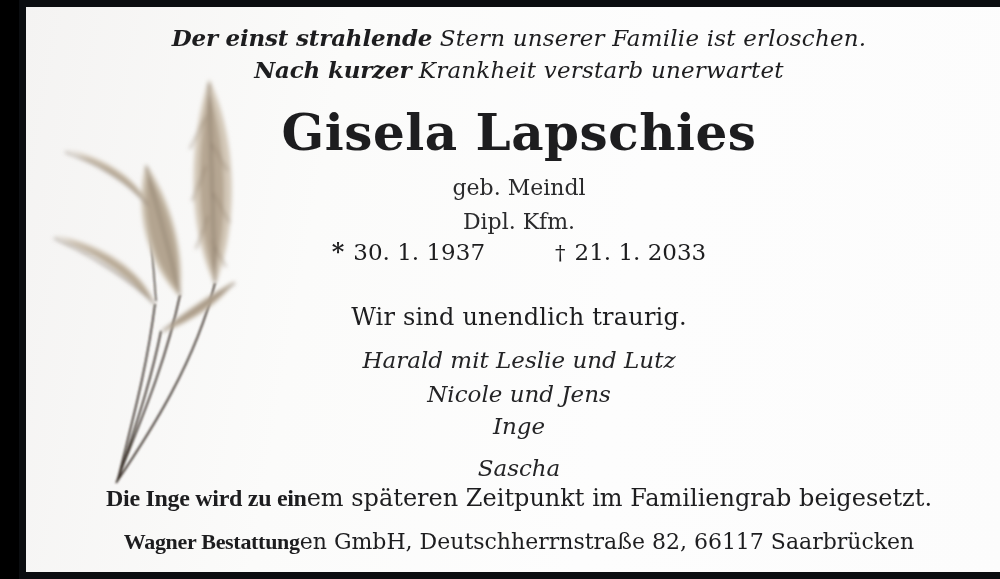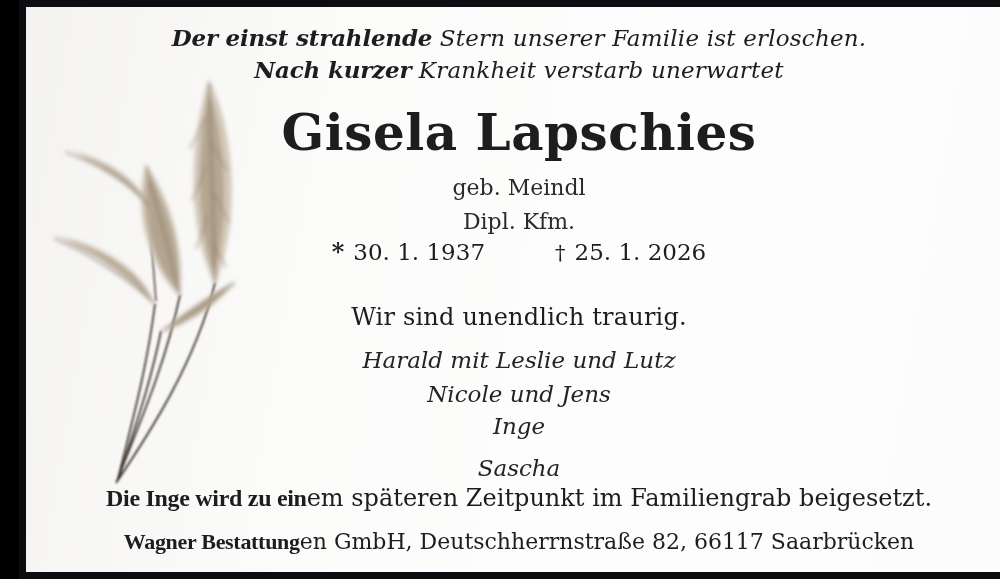--- a/index.html
+++ b/index.html
@@ -142,21 +142,21 @@
     <div class="line sub-line" style="top:168px">geb. Meindl</div>
     <div class="line sub-line" style="top:202px">Dipl. Kfm.</div>
 
     <div class="dates-row" style="top:230px">
       <span class="date-group">
         <span class="birth-symbol">*</span>
         <span>30. 1. 1937</span>
       </span>
       <span class="date-group">
         <span class="death-symbol">†</span>
-        <span>25. 1. 2026</span>
+        <span>21. 1. 2033</span>
       </span>
     </div>
 
     <div class="line grief" style="top:296px">Wir sind unendlich traurig.</div>
 
     <div class="line mourner" style="top:340px">Harald mit Leslie und Lutz</div>
     <div class="line mourner" style="top:374px">Nicole und Jens</div>
     <div class="line mourner" style="top:406px">Inge</div>
     <div class="line mourner" style="top:448px">Sascha</div>
 

